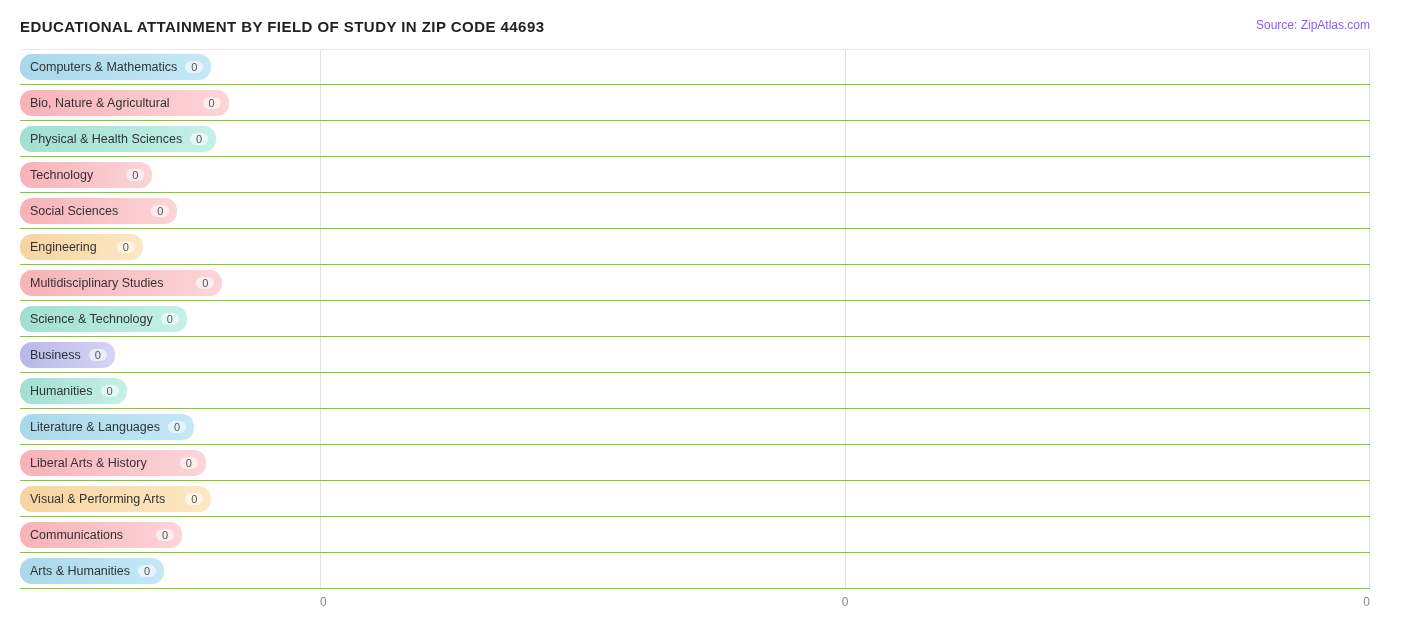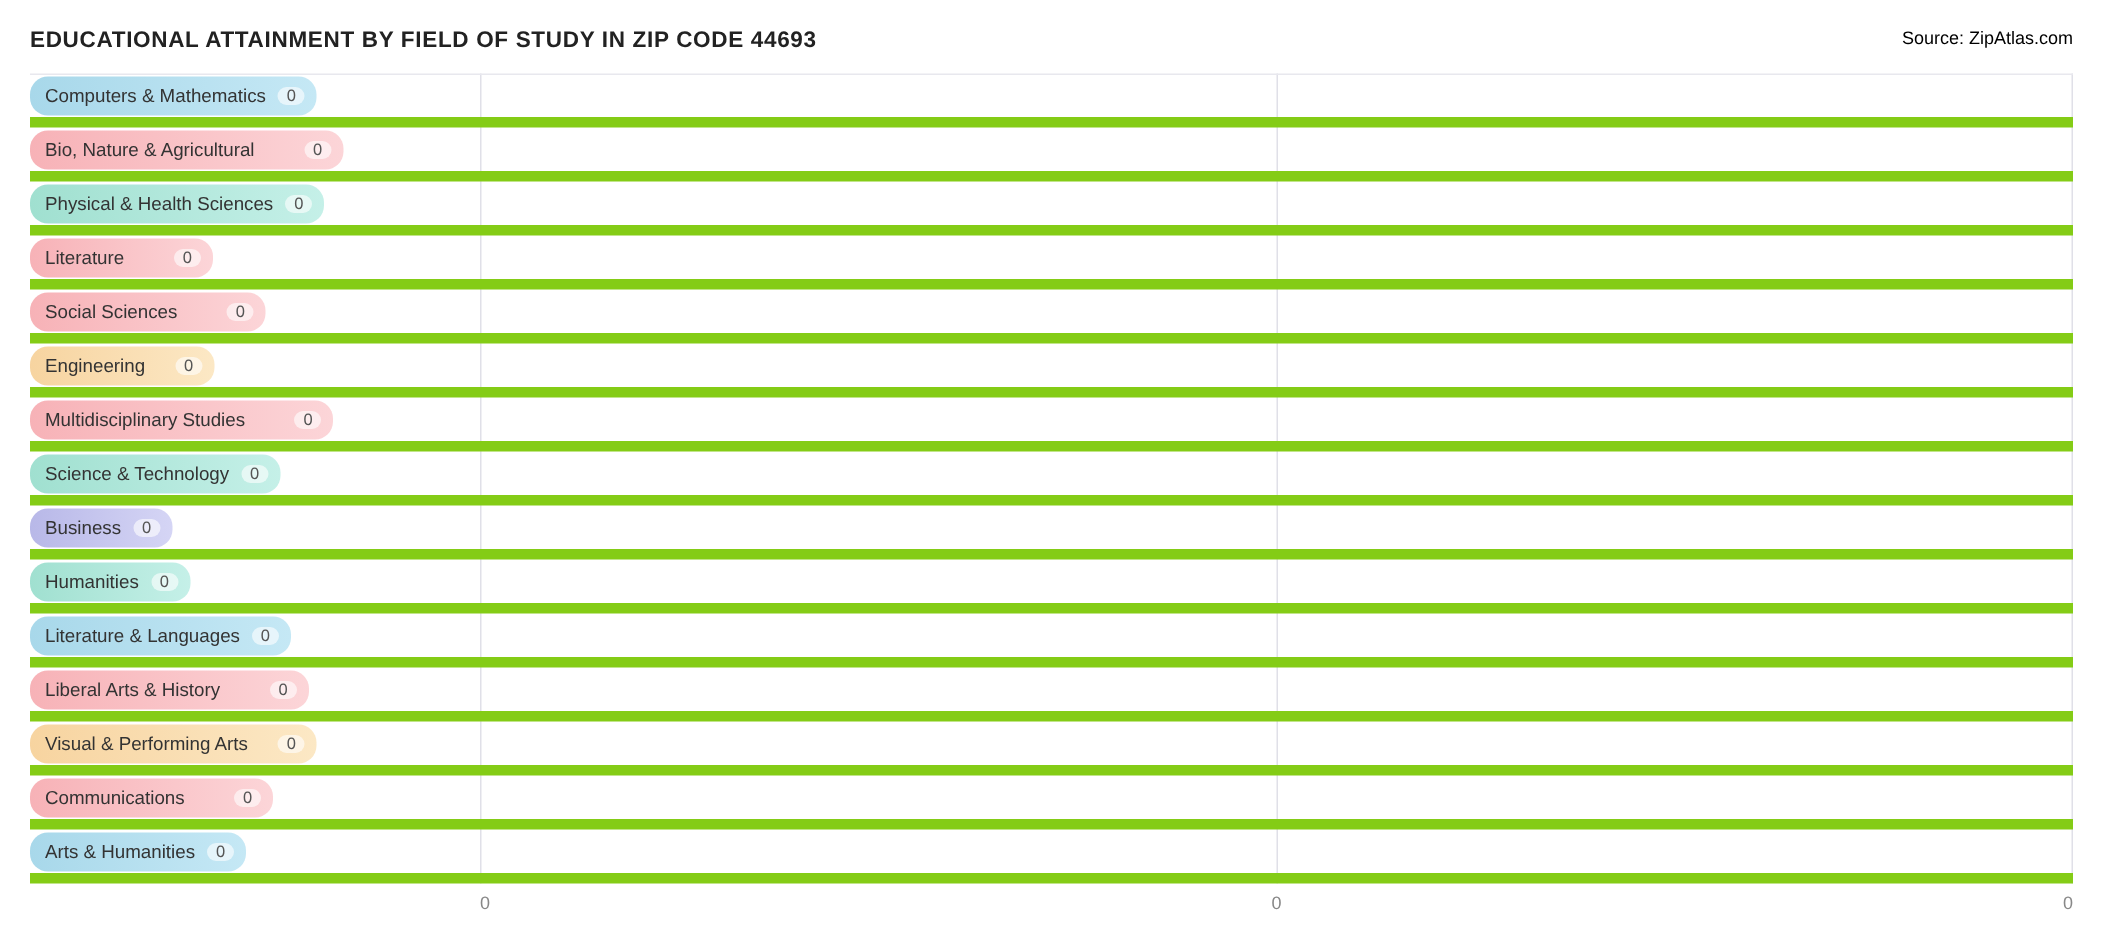--- a/index.html
+++ b/index.html
@@ -7,50 +7,50 @@
       font-family: Arial, sans-serif;
       background: #fff;
       width: 1406px;
       min-height: 631px;
       overflow: hidden;
     }
     .page {
       width: 1406px;
       min-height: 631px;
       background: #fff;
-      padding: 18px 24px 20px 20px;
+      padding: 18px 36px 20px 20px;
       position: relative;
     }
     .header-row {
       display: flex;
       justify-content: space-between;
       align-items: flex-start;
       margin-bottom: 14px;
     }
     .chart-title {
       font-size: 15px;
       font-weight: bold;
       color: #222;
       letter-spacing: 0.03em;
       text-transform: uppercase;
     }
     .source-text {
       font-size: 12px;
-      color: #000000;
+      color: #8b5cf6;
     }
     .chart-inner {
       display: flex;
       flex-direction: column;
       width: 100%;
     }
     .bar-row {
       display: flex;
       align-items: center;
       height: 36px;
-      border-bottom: 7px solid #84cc16;
+      border-bottom: 1px solid #84cc16;
       position: relative;
     }
     .bar-row:first-child {
       border-top: 1px solid #e8e8ee;
     }
     .label-area {
       width: 300px;
       min-width: 300px;
       display: flex;
       align-items: center;
@@ -162,21 +162,21 @@
             <div class="bar-pill pill-teal">
               <span>Physical &amp; Health Sciences</span>
               <span class="pill-value">0</span>
             </div>
           </div>
           <div class="grid-area"></div>
         </div>
         <div class="bar-row">
           <div class="label-area">
             <div class="bar-pill pill-pink">
-              <span>Literature</span>
+              <span>Technology</span>
               <span class="pill-value">0</span>
             </div>
           </div>
           <div class="grid-area"></div>
         </div>
         <div class="bar-row">
           <div class="label-area">
             <div class="bar-pill pill-pink">
               <span>Social Sciences</span>
               <span class="pill-value">0</span>

